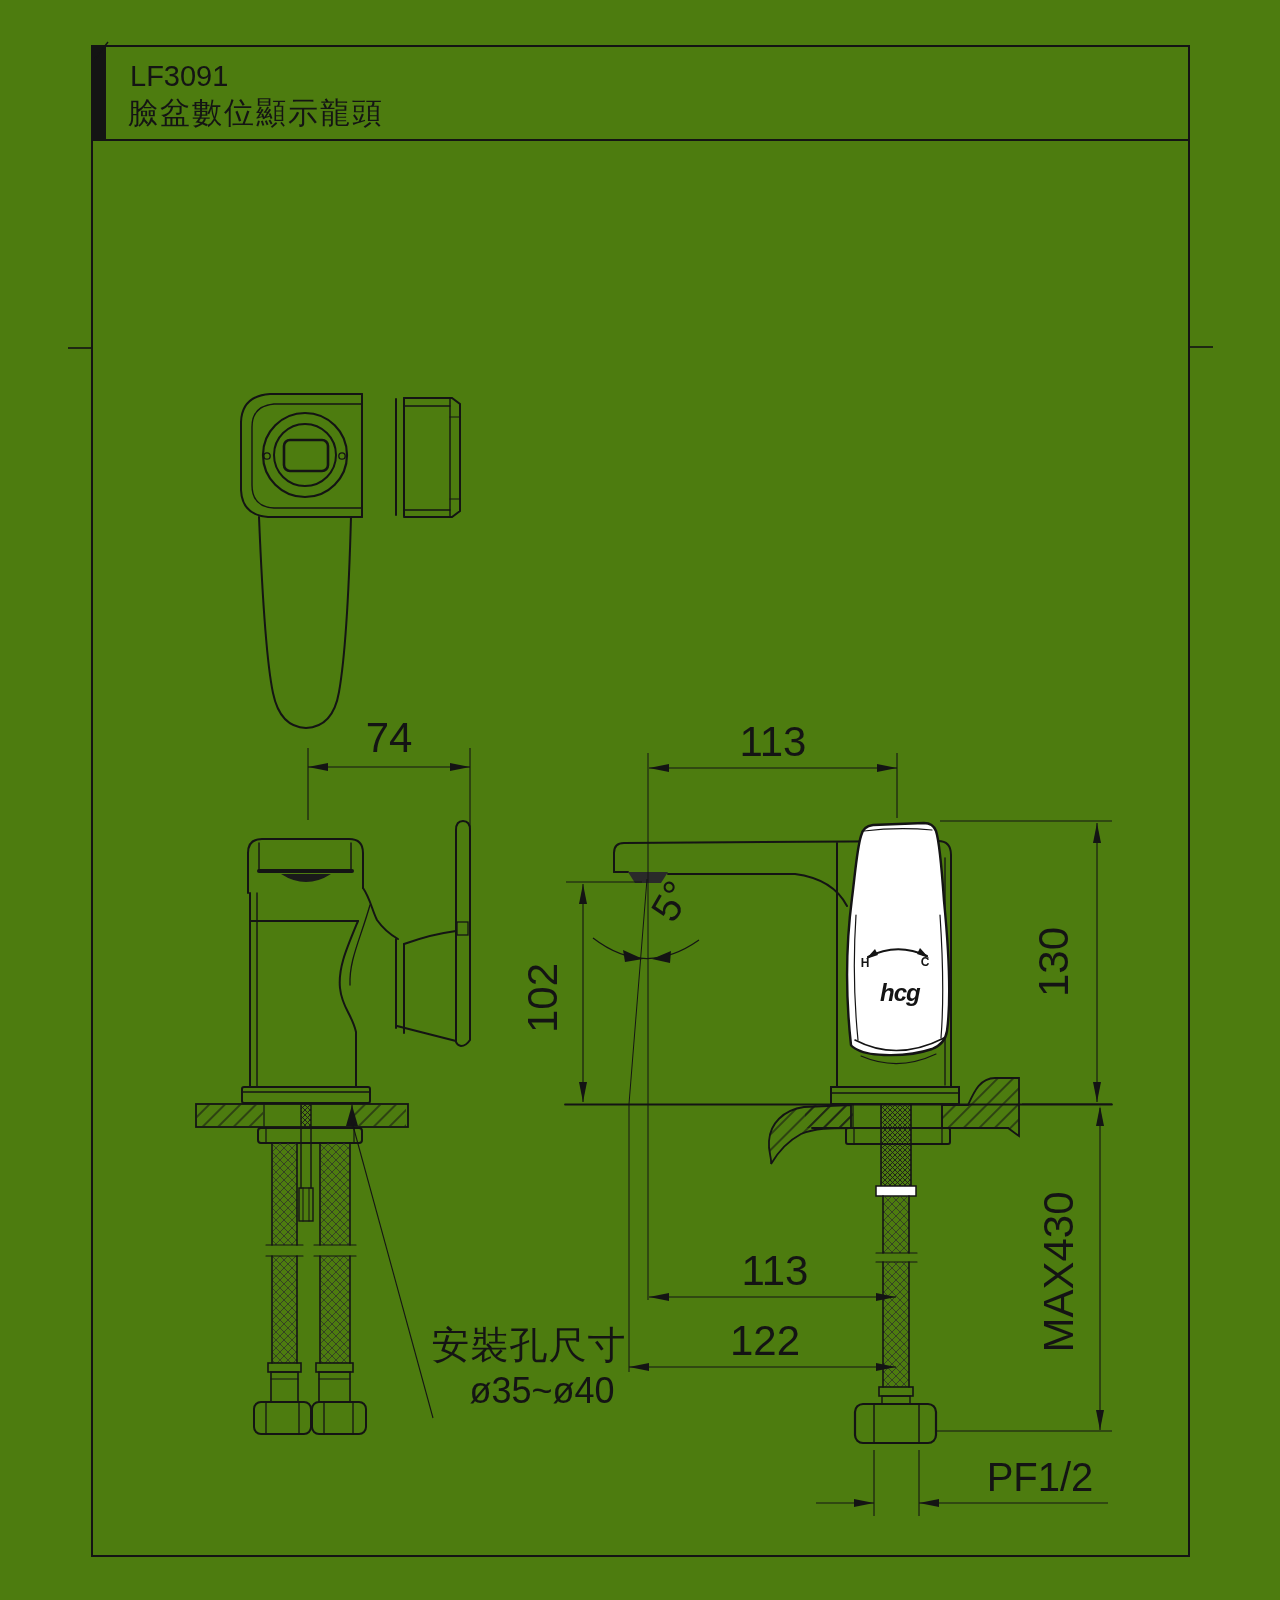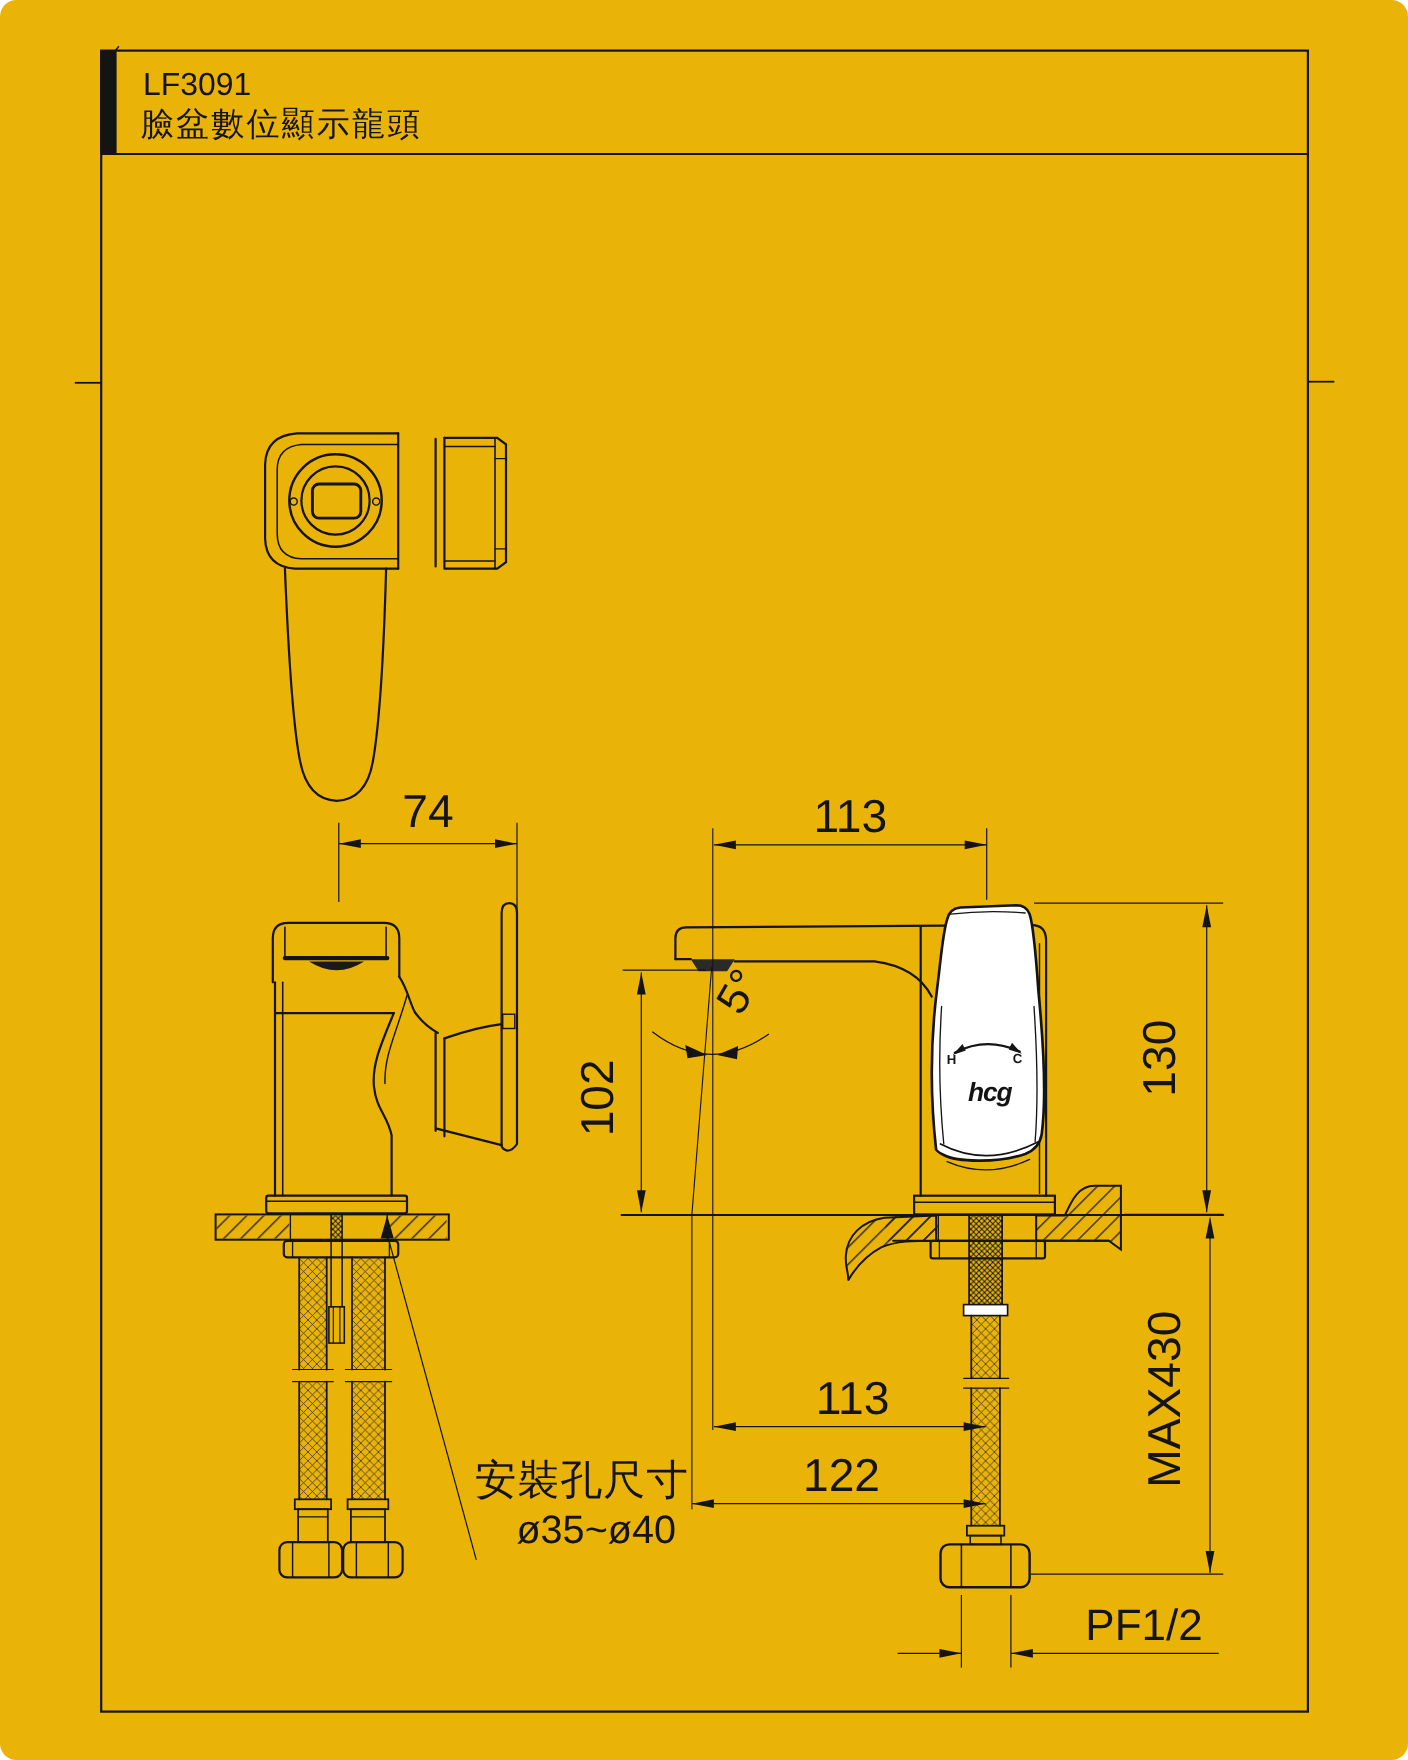--- a/index.html
+++ b/index.html
@@ -1,17 +1,17 @@
 <!DOCTYPE html>
 <html><head>
 <meta charset="utf-8">
 <style>
   html,body{margin:0;padding:0;background:#ffffff;}
-  #sheet{position:relative;width:1280px;height:1600px;background:#eab308;overflow:hidden;
-         font-family:"Liberation Sans","DejaVu Sans",sans-serif;border-radius:15px;}
+  #sheet{position:relative;width:1280px;height:1600px;background:#4d7c0f;overflow:hidden;
+         font-family:"Liberation Sans","DejaVu Sans",sans-serif;}
   svg{display:block}
   text{fill:#141414;}
   .dimtxt{font-size:42px;}
   .pftxt{font-size:40px;}
   .cjk{font-size:38px;letter-spacing:1px;}
   .cjk2{font-size:36px;}
   .title1{font-size:29px;}
   .title2{font-size:30px;letter-spacing:2px;}
   .hc{font-size:12px;font-weight:bold;}
   .brand{font-size:24px;font-weight:bold;font-style:italic;letter-spacing:-1px;}

